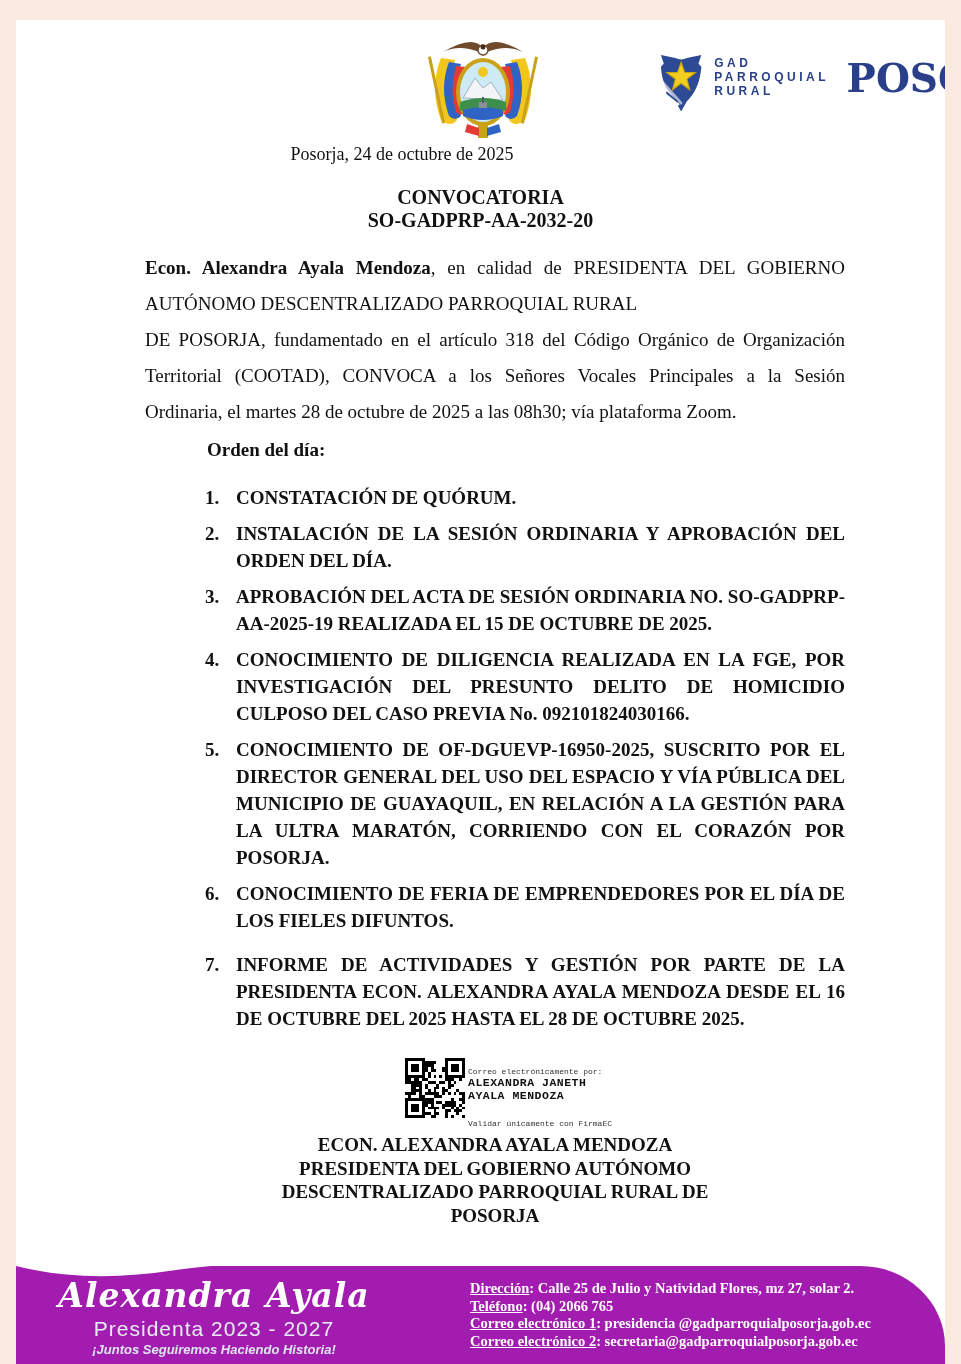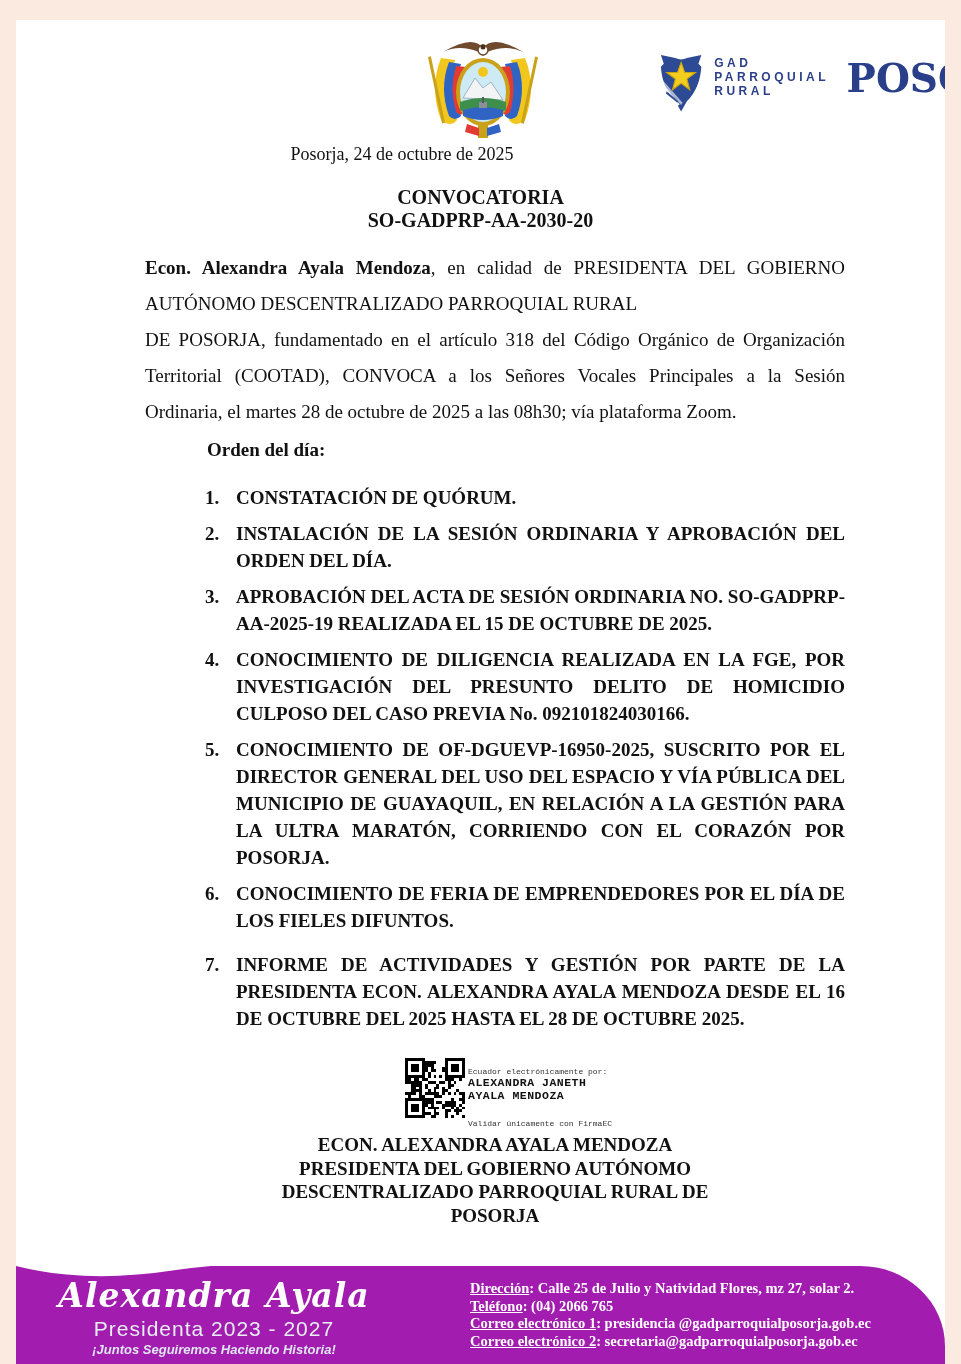--- a/index.html
+++ b/index.html
@@ -99,21 +99,21 @@
       <div class="logo-line1">GAD PARROQUIAL RURAL</div>
       <div class="logo-name">POSORJA</div>
       <div class="logo-line3">ADMINISTRACIÓN 2023 - 2027</div>
     </div>
   </div>
 
   <div class="date-line">Posorja, 24 de octubre de 2025</div>
 
   <div class="doc-title">
     <div>CONVOCATORIA</div>
-    <div>SO-GADPRP-AA-2030-20</div>
+    <div>SO-GADPRP-AA-2032-20</div>
   </div>
 
   <div class="content">
     <p class="para"><b>Econ. Alexandra Ayala Mendoza</b><span>, en calidad de PRESIDENTA DEL GOBIERNO AUTÓNOMO DESCENTRALIZADO PARROQUIAL RURAL</span></p>
     <p class="para">DE POSORJA, fundamentado en el artículo 318 del Código Orgánico de Organización Territorial (COOTAD), CONVOCA a los Señores Vocales Principales a la Sesión Ordinaria, el martes 28 de octubre de 2025 a las 08h30; vía plataforma Zoom.</p>
 
     <div class="agenda-heading">Orden del día:</div>
 
     <div class="agenda-list">
       <div class="agenda-item">
@@ -381,21 +381,21 @@
           <rect x="11.43" y="57.14" width="2.86" height="2.86" fill="#000"></rect>
           <rect x="14.29" y="57.14" width="2.86" height="2.86" fill="#000"></rect>
           <rect x="17.14" y="57.14" width="2.86" height="2.86" fill="#000"></rect>
           <rect x="25.71" y="57.14" width="2.86" height="2.86" fill="#000"></rect>
           <rect x="28.57" y="57.14" width="2.86" height="2.86" fill="#000"></rect>
           <rect x="40.00" y="57.14" width="2.86" height="2.86" fill="#000"></rect>
           <rect x="45.71" y="57.14" width="2.86" height="2.86" fill="#000"></rect>
           <rect x="57.14" y="57.14" width="2.86" height="2.86" fill="#000"></rect>
         </svg></div>
     <div class="stamp-text">
-      <div class="stamp-small">Ecuador electrónicamente por:</div>
+      <div class="stamp-small">Correo electrónicamente por:</div>
       <div class="stamp-name">ALEXANDRA JANETH</div>
       <div class="stamp-name">AYALA MENDOZA</div>
       <div class="stamp-small stamp-validate">Validar únicamente con FirmaEC</div>
     </div>
   </div>
 
   <div class="sig-block">
     <div>ECON. ALEXANDRA AYALA MENDOZA</div>
     <div>PRESIDENTA DEL GOBIERNO AUTÓNOMO</div>
     <div>DESCENTRALIZADO PARROQUIAL RURAL DE</div>

